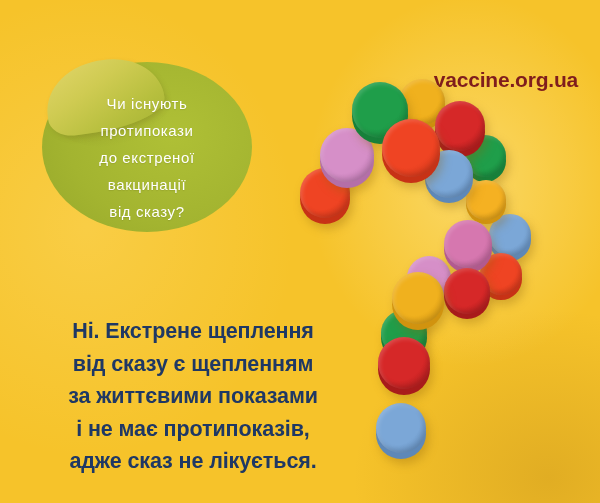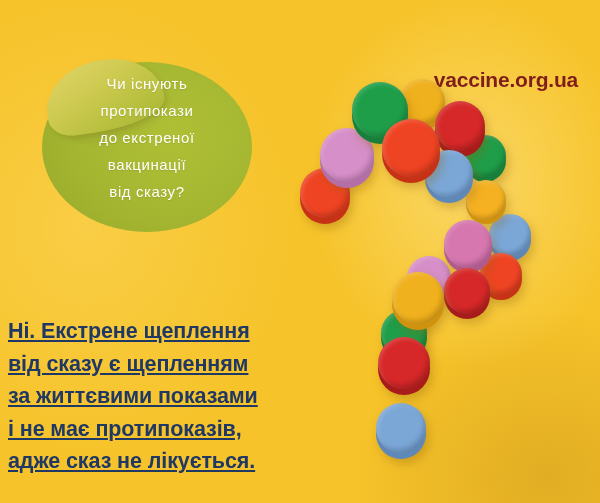--- a/index.html
+++ b/index.html
@@ -69,43 +69,43 @@
   .sticker-peel-shadow {
     position:absolute;
     left:14px; top:24px;
     width:120px; height:60px;
     background:radial-gradient(ellipse at 40% 30%, rgba(110,105,25,.30) 0%, rgba(110,105,25,0) 70%);
     border-radius:50%;
     transform:rotate(-8deg);
   }
   .sticker-text {
     position:absolute;
-    left:0; top:8px;
+    left:0; top:28px;
     width:210px;
     text-align:center;
     color:#FFFFFF;
     font-size:15px;
     line-height:27px;
     letter-spacing:.6px;
     white-space:pre-line;
     text-shadow:0 1px 1px rgba(90,90,20,.18);
   }
 
   
   .answer {
     position:absolute;
     left:8px; top:315px;
     width:370px;
+    text-align:center;
     color:#1F3864;
     font-size:21.5px;
     font-weight:bold;
     line-height:32.5px;
     letter-spacing:-0.1px;
     white-space:pre-line;
-    text-decoration:underline;
   }
 
   
   .logo {
     position:absolute;
     left:452px; top:398px;
     display:flex;
     align-items:flex-start;
   }
   .logo-rule {

